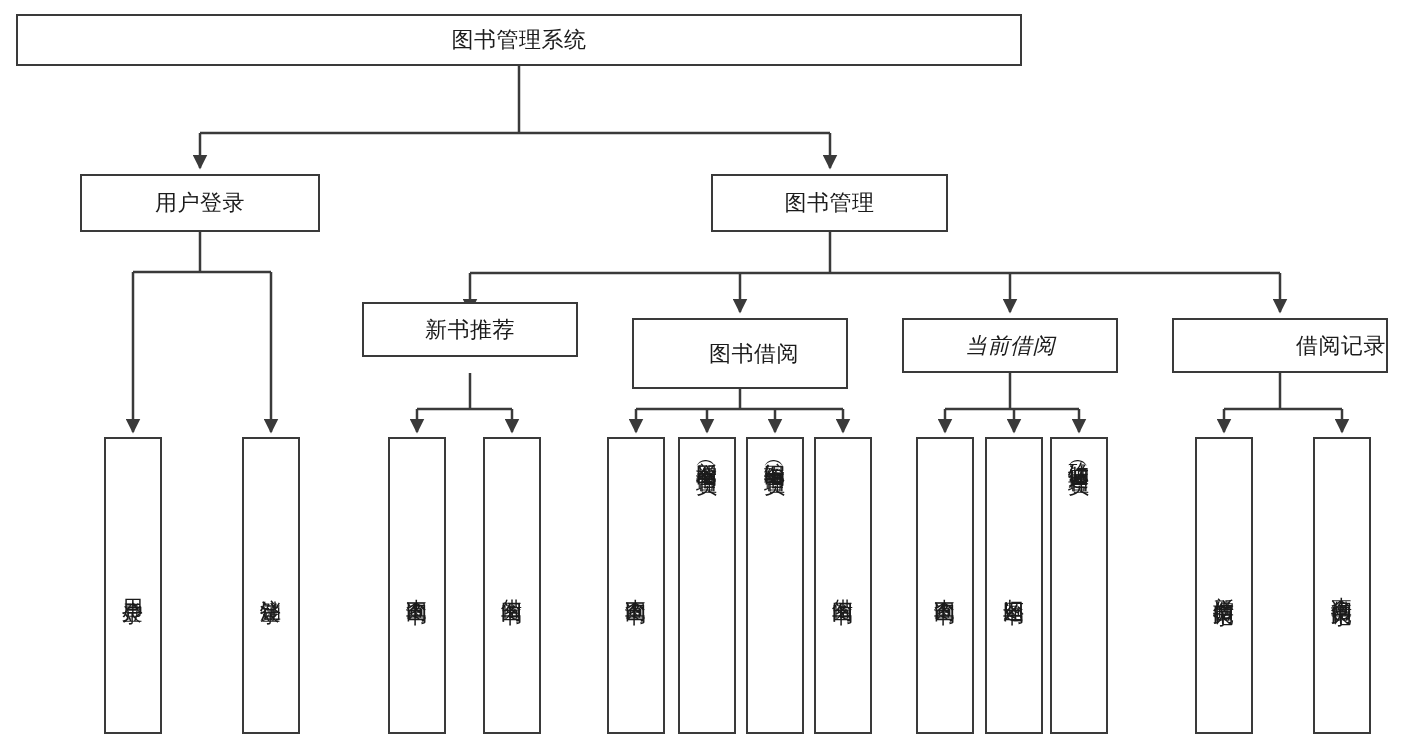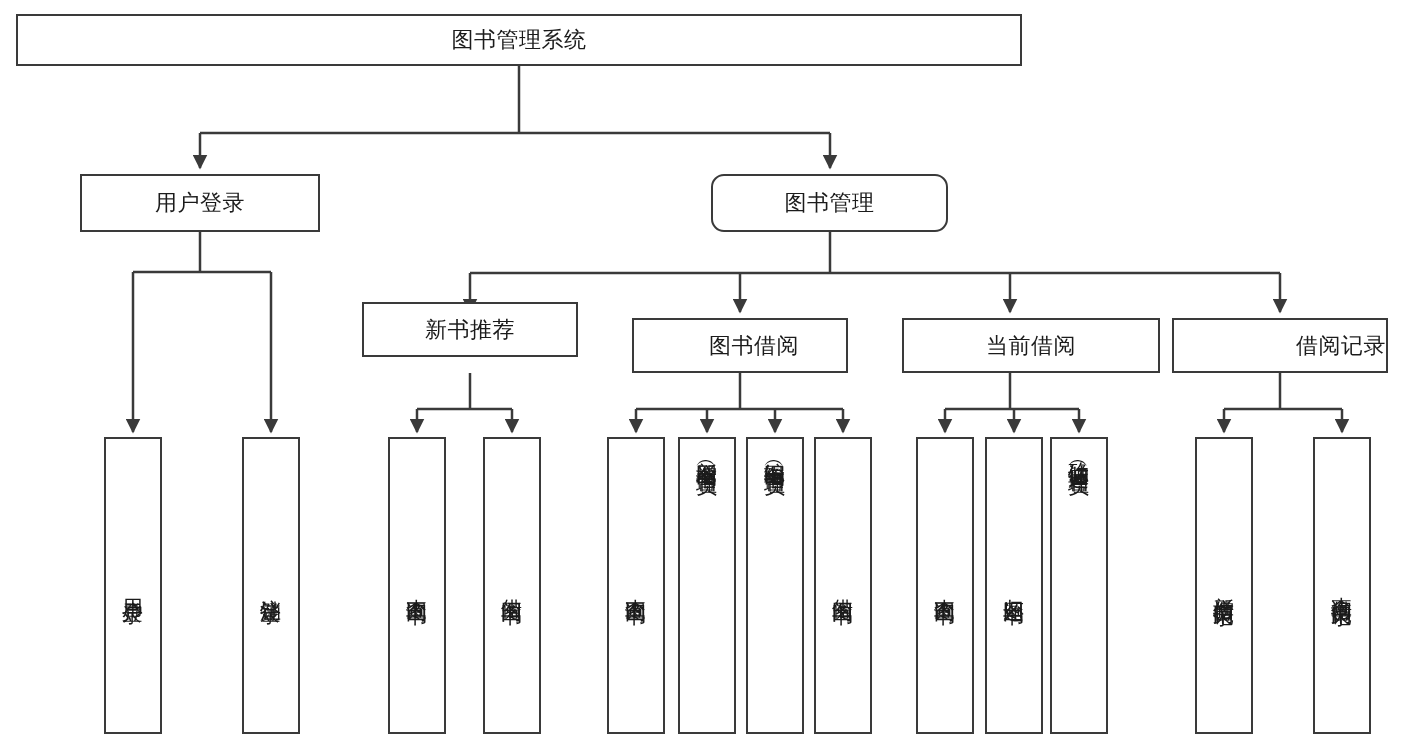--- a/index.html
+++ b/index.html
@@ -123,31 +123,31 @@
     </g>
   </svg>
 
   <div class="node" style="left:16px; top:14px; width:1006px; height:52px;">
     <span class="label">图书管理系统</span>
   </div>
 
   <div class="node" style="left:80px; top:174px; width:240px; height:58px;">
     <span class="label">用户登录</span>
   </div>
-  <div class="node" style="left:711px; top:174px; width:237px; height:58px;border-radius:13px;">
+  <div class="node" style="left:711px; top:174px; width:237px; height:58px;">
     <span class="label">图书管理</span>
   </div>
 
   <div class="node" style="left:362px; top:302px; width:216px; height:55px;">
     <span class="label">新书推荐</span>
   </div>
-  <div class="node" style="left:632px; top:318px; width:216px; height:55px;padding-left:28px;">
+  <div class="node" style="left:632px; top:318px; width:216px; height:71px;padding-left:28px;">
     <span class="label">图书借阅</span>
   </div>
-  <div class="node" style="left:902px; top:318px; width:258px; height:55px;">
+  <div class="node" style="left:902px; top:318px; width:216px; height:55px;font-style:italic;">
     <span class="label">当前借阅</span>
   </div>
   <div class="node" style="left:1172px; top:318px; width:216px; height:55px;justify-content:flex-end;">
     <span class="label">借阅记录</span>
   </div>
 
   <div class="node vert mid" style="left:104px; top:437px; width:58px; height:297px;">
     <span class="label">用户登录</span>
   </div>
   <div class="node vert mid" style="left:242px; top:437px; width:58px; height:297px;">

